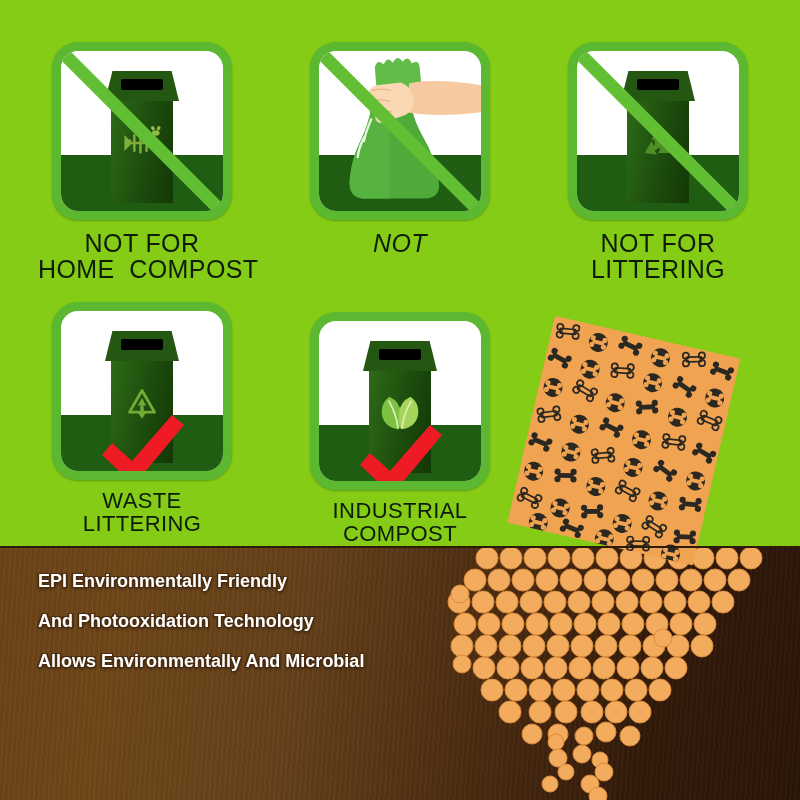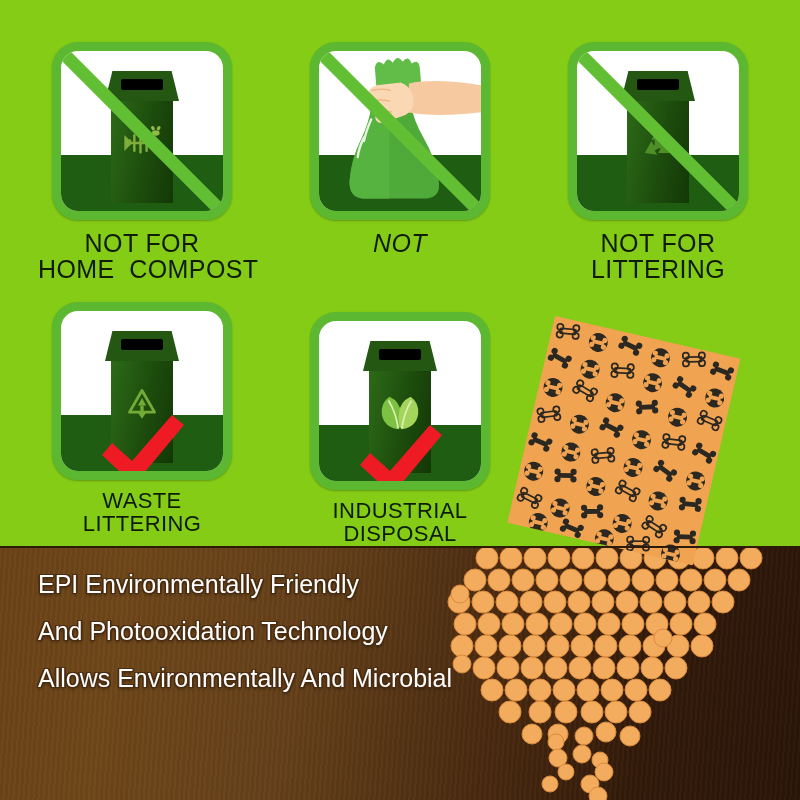--- a/index.html
+++ b/index.html
@@ -179,31 +179,32 @@
   }
 
   #soil-text {
     position: absolute;
     left: 38px;
     top: 26px;
     z-index: 5;
   }
   #soil-text .tline {
     display: block;
-    font-size: 25px;
+    font-size: 18px;
     color: #ffffff;
     line-height: 1;
     margin-bottom: 22px;
     text-shadow:
       -1.4px -1.4px 0 #4a2c10,
        1.4px -1.4px 0 #4a2c10,
       -1.4px  1.4px 0 #4a2c10,
        1.4px  1.4px 0 #4a2c10,
        0 2px 3px rgba(0,0,0,.5);
     white-space: pre;
+    font-weight: bold;
   }
 
   #pellets {
     position: absolute;
     left: 0; top: 0;
     width: 800px; height: 254px;
     z-index: 3;
   }
   #pellets svg { width: 100%; height: 100%; display: block; }
 </style>
@@ -365,21 +366,21 @@
           </div>
         </div>
         <div class="check">
           <svg viewBox="0 0 92 80">
             <path d="M6 46 L16 34 L36 52 L76 6 L88 16 L38 76 Z" fill="#ee1b24"></path>
           </svg>
         </div>
       </div>
       <div class="caption row2">
         <span class="line">INDUSTRIAL</span>
-        <span class="line">DISPOSAL</span>
+        <span class="line">COMPOST</span>
       </div>
     </div>
 
   </div>
 
   <div id="sheet">
     <div class="pat">
       <svg viewBox="0 0 190 212" preserveAspectRatio="none">
         <defs>
           <g id="boneO">

